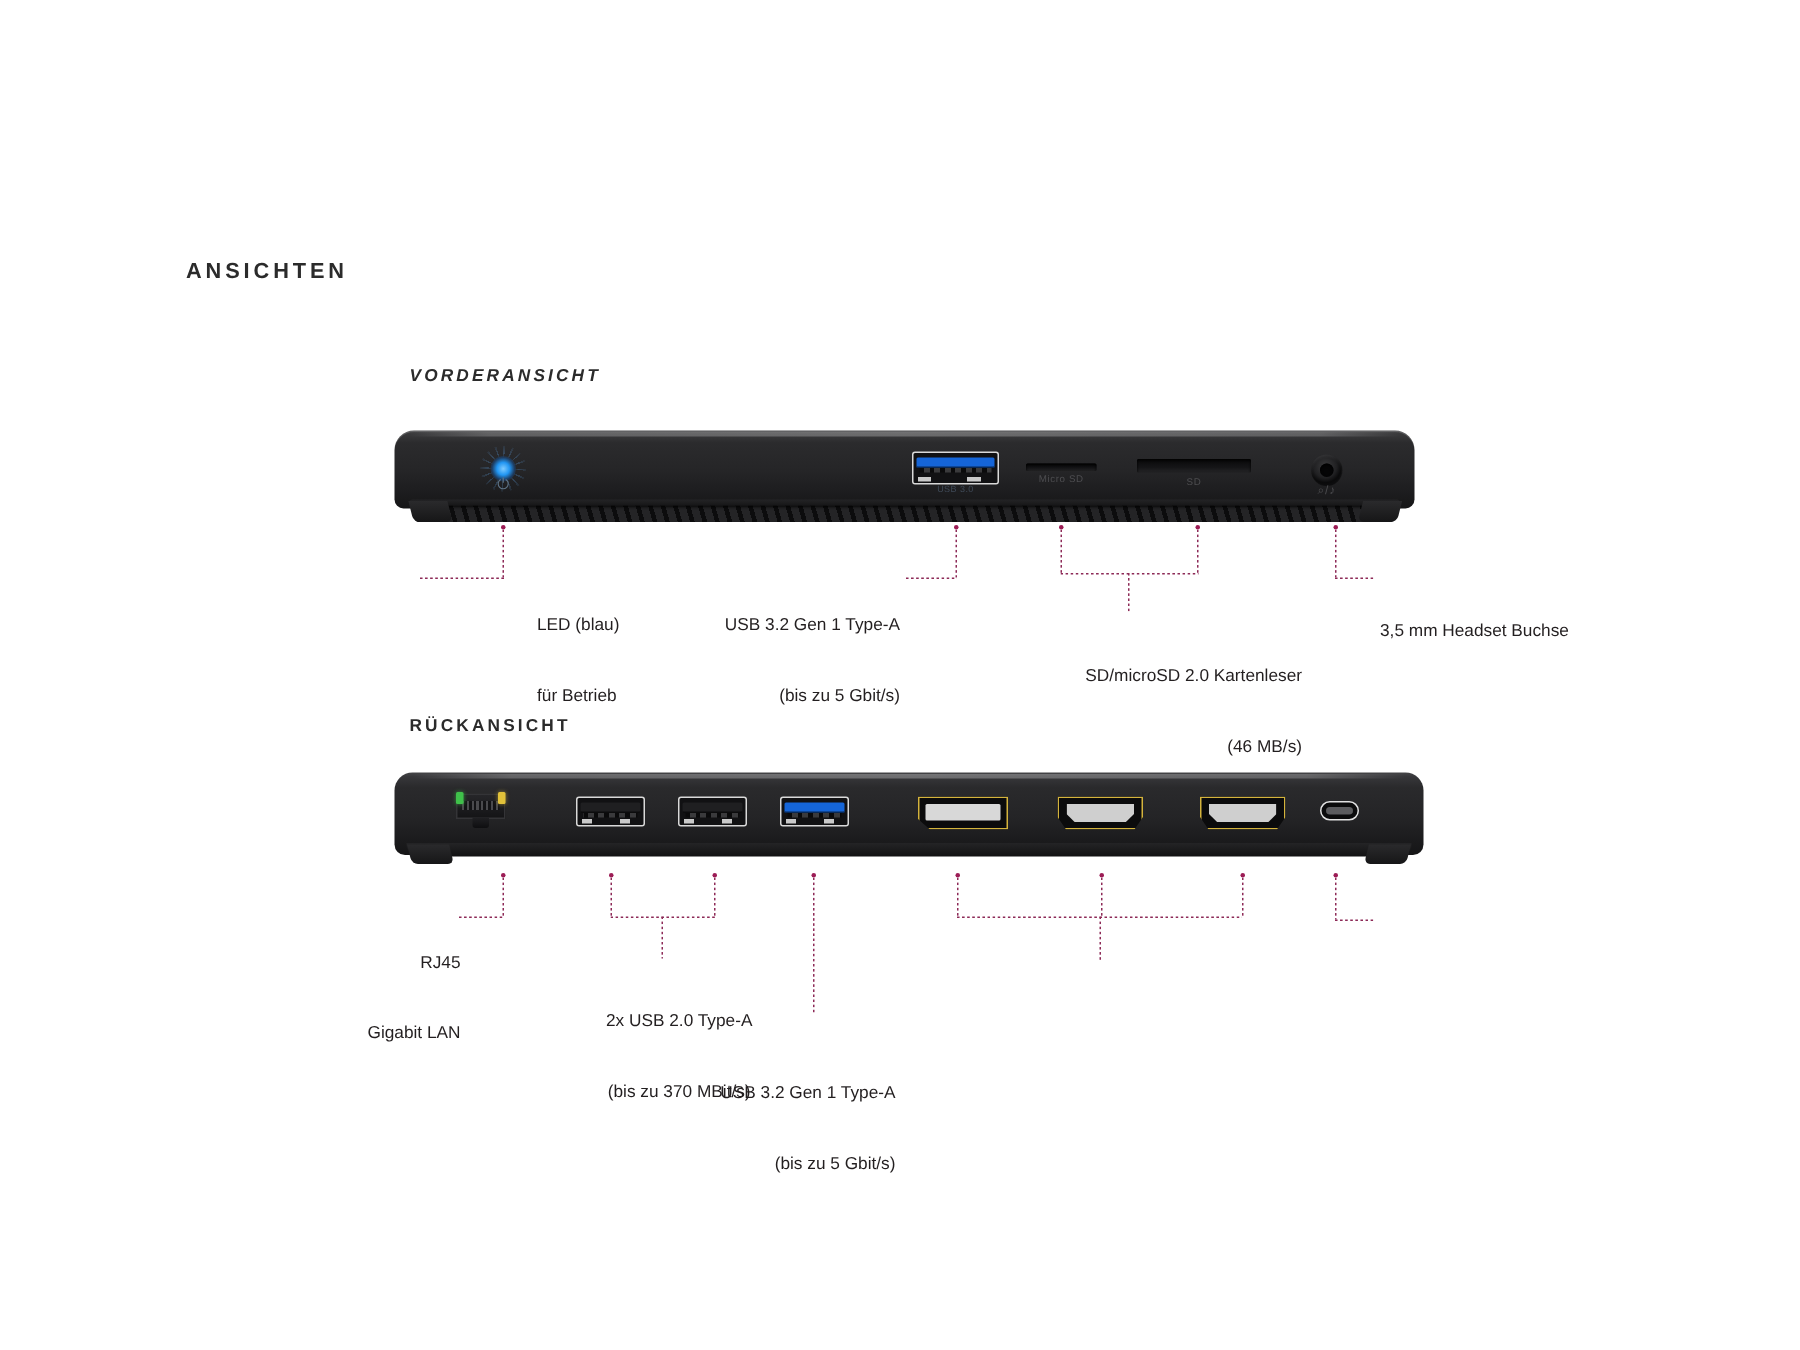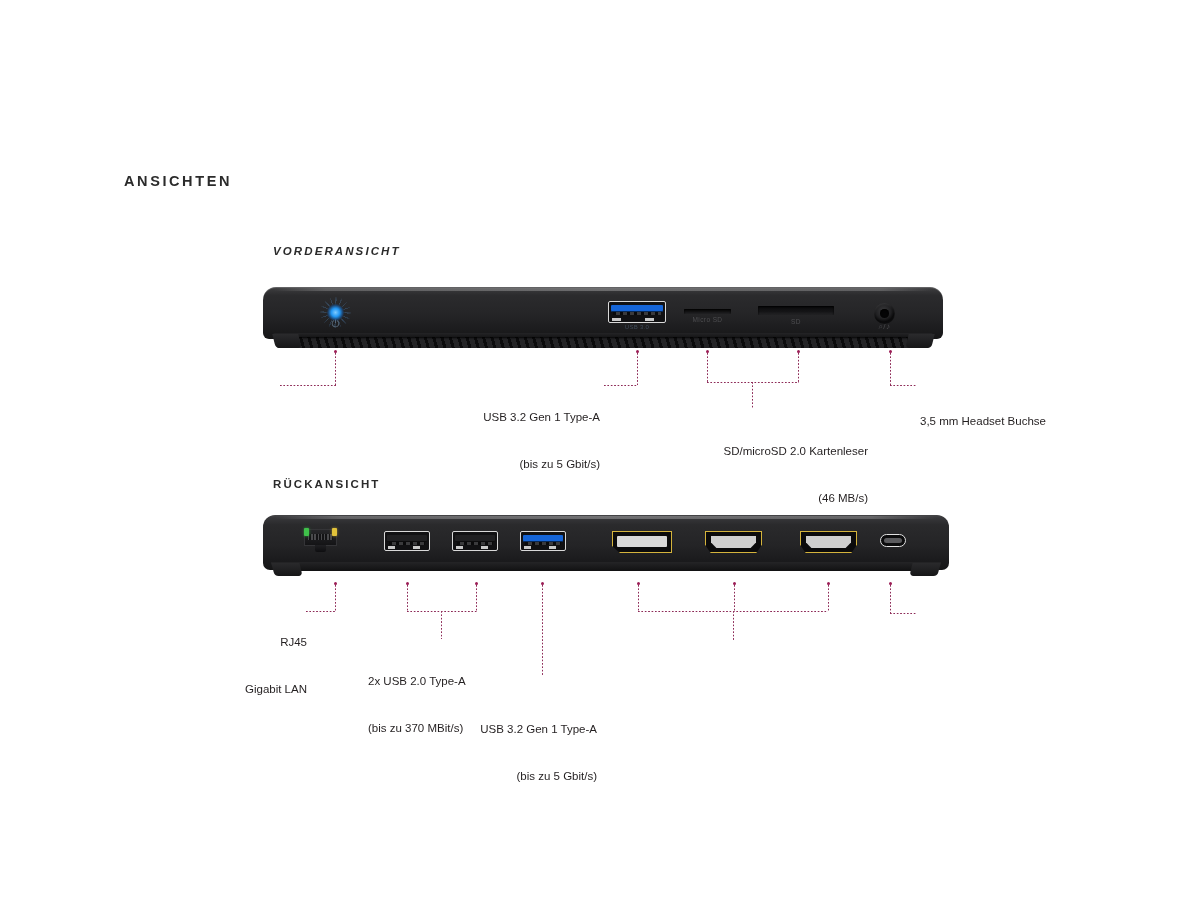--- a/index.html
+++ b/index.html
@@ -249,20 +249,24 @@
   <div class="lead-v" style="left:707px;top:353px;height:29px;"></div>
   <div class="lead-dot" style="left:797px;top:350px;"></div>
   <div class="lead-v" style="left:798px;top:353px;height:29px;"></div>
   <div class="lead-h" style="left:707px;top:382px;width:92px;"></div>
   <div class="lead-v" style="left:752px;top:382px;height:26px;"></div>
 
   <div class="lead-dot" style="left:889px;top:350px;"></div>
   <div class="lead-v" style="left:890px;top:353px;height:32px;"></div>
   <div class="lead-h" style="left:890px;top:385px;width:26px;"></div>
 
+  <div class="callout left" style="left:358px;top:379px;">
+    <div>LED (blau)</div>
+    <div>für Betrieb</div>
+  </div>
 
   <div class="callout right" style="left:418px;top:379px;width:182px;">
     <div>USB 3.2 Gen 1 Type-A</div>
     <div>(bis zu 5 Gbit/s)</div>
   </div>
 
   <div class="callout right" style="left:640px;top:413px;width:228px;">
     <div>SD/microSD 2.0 Kartenleser</div>
     <div>(46 MB/s)</div>
   </div>
@@ -339,21 +343,21 @@
 
   <div class="lead-dot" style="left:889px;top:582px;"></div>
   <div class="lead-v" style="left:890px;top:585px;height:28px;"></div>
   <div class="lead-h" style="left:890px;top:613px;width:26px;"></div>
 
   <div class="callout right" style="left:180px;top:604px;width:127px;">
     <div>RJ45</div>
     <div>Gigabit LAN</div>
   </div>
 
-  <div class="callout left" style="left:368px;top:643px;">
+  <div class="callout left" style="left:404px;top:643px;text-align:center;">
     <div>2x USB 2.0 Type-A</div>
     <div>(bis zu 370 MBit/s)</div>
   </div>
 
   <div class="callout right" style="left:420px;top:691px;width:177px;">
     <div>USB 3.2 Gen 1 Type-A</div>
     <div>(bis zu 5 Gbit/s)</div>
   </div>
 
 

